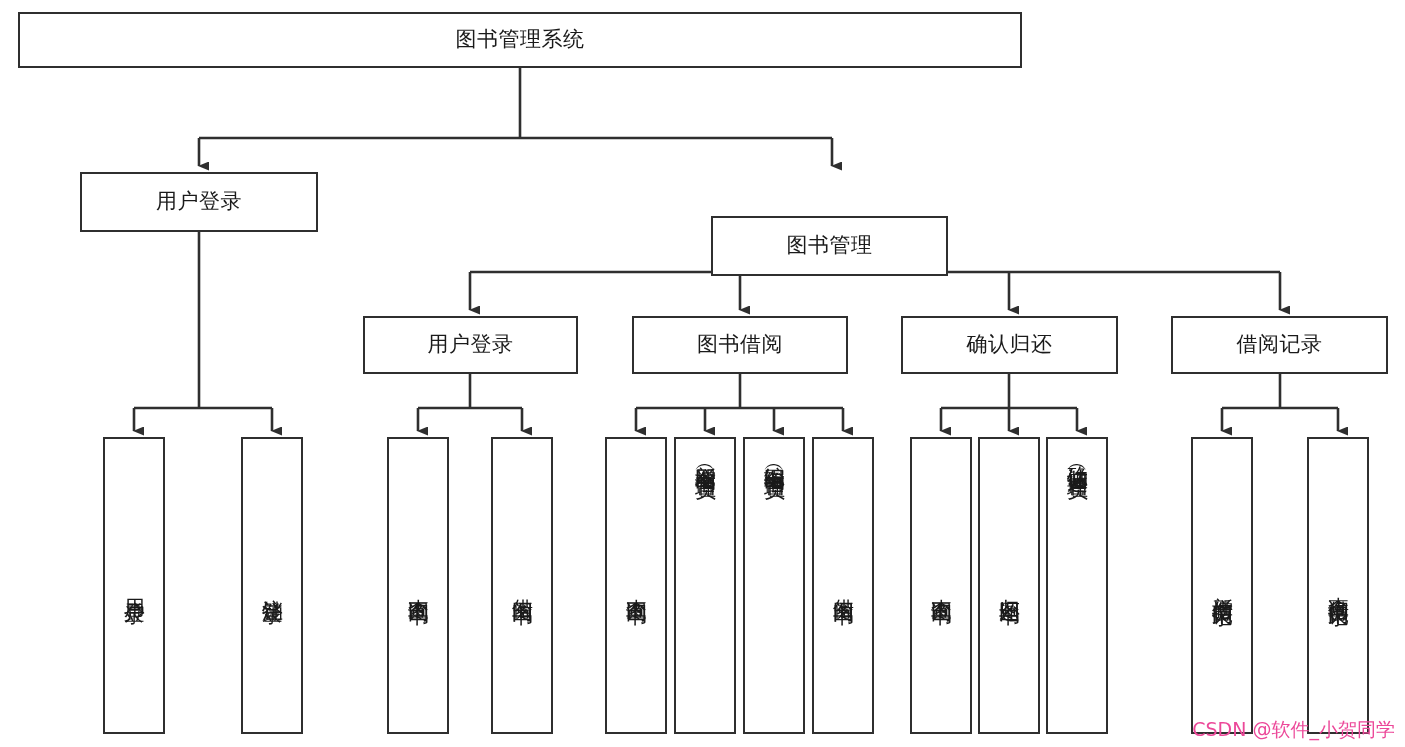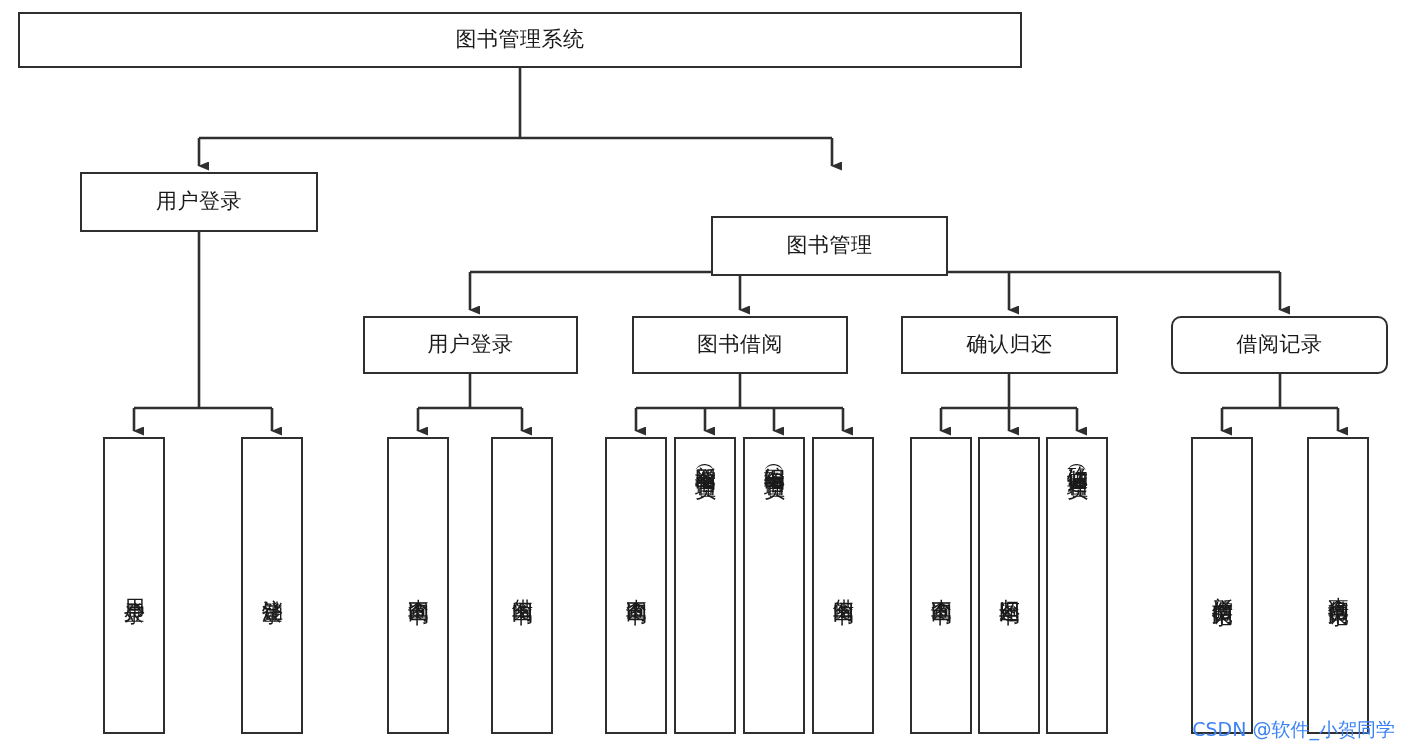--- a/index.html
+++ b/index.html
@@ -61,21 +61,21 @@
     top: 0;
     width: 1405px;
     height: 747px;
     pointer-events: none;
   }
   #watermark {
     position: absolute;
     right: 10px;
     bottom: 4px;
     font-size: 19px;
-    color: #3b82f6;
+    color: #ec4899;
     white-space: nowrap;
     user-select: none;
   }
 </style>
 </head>
 <body>
 
 <div id="diagram-root">
 
   <svg id="connector-layer" viewBox="0 0 1405 747" width="1405" height="747" xmlns="http://www.w3.org/2000/svg">
@@ -142,21 +142,21 @@
 
   <div class="node-box" style="left:363px; top:316px; width:215px; height:58px;">
     <span class="node-label-h">用户登录</span>
   </div>
   <div class="node-box" style="left:632px; top:316px; width:216px; height:58px;justify-content:center;">
     <span class="node-label-h">图书借阅</span>
   </div>
   <div class="node-box" style="left:901px; top:316px; width:217px; height:58px;">
     <span class="node-label-h">确认归还</span>
   </div>
-  <div class="node-box" style="left:1171px; top:316px; width:217px; height:58px;border-radius:10px;">
+  <div class="node-box" style="left:1171px; top:316px; width:217px; height:58px;">
     <span class="node-label-h">借阅记录</span>
   </div>
 
   <div class="node-box leaf-box centered" style="left:103px; top:437px; width:62px; height:297px;">
     <span class="node-label-v">用户登录</span>
   </div>
   <div class="node-box leaf-box centered" style="left:241px; top:437px; width:62px; height:297px;">
     <span class="node-label-v">注销登录</span>
   </div>
 

